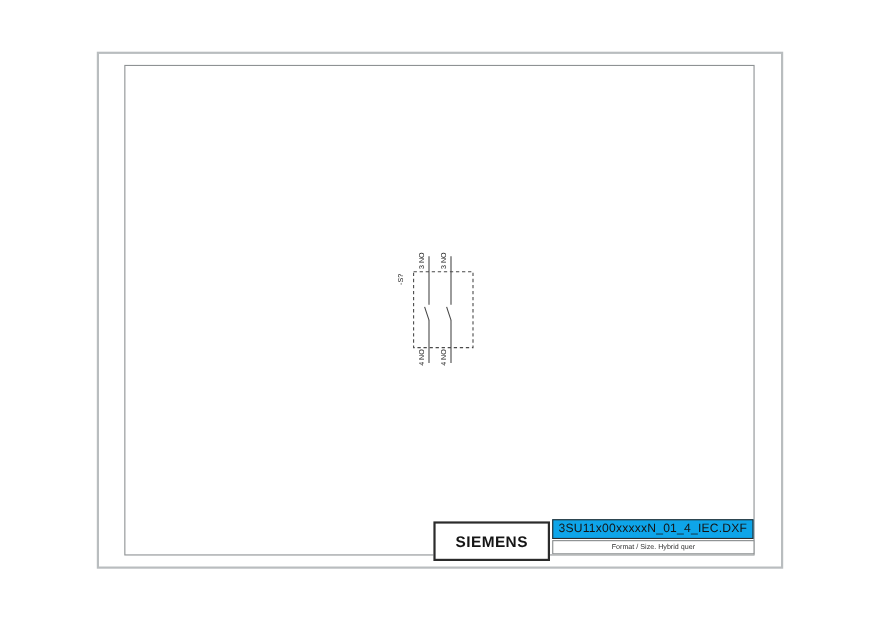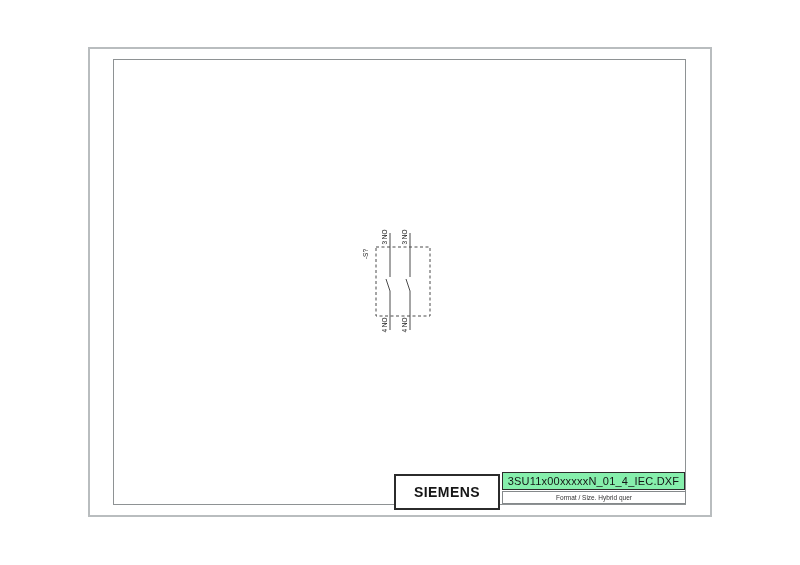--- a/index.html
+++ b/index.html
@@ -57,21 +57,21 @@
   }
   .tb-file {
     position: absolute;
     left: 502px; top: 472px;
     width: 181px; height: 16px;
     border: 1.5px solid #2b2b2b;
     display: flex; align-items: center; justify-content: center;
     font-size: 11px;
     letter-spacing: 0.2px;
     color: #151515;
-    background: #86efac;
+    background: #0ea5e9;
   }
   .tb-format {
     position: absolute;
     left: 502px; top: 491px;
     width: 182px; height: 11px;
     border: 1px solid #85898b;
     display: flex; align-items: center; justify-content: center;
     font-size: 6.5px;
     color: #333333;
     background: #ffffff;

